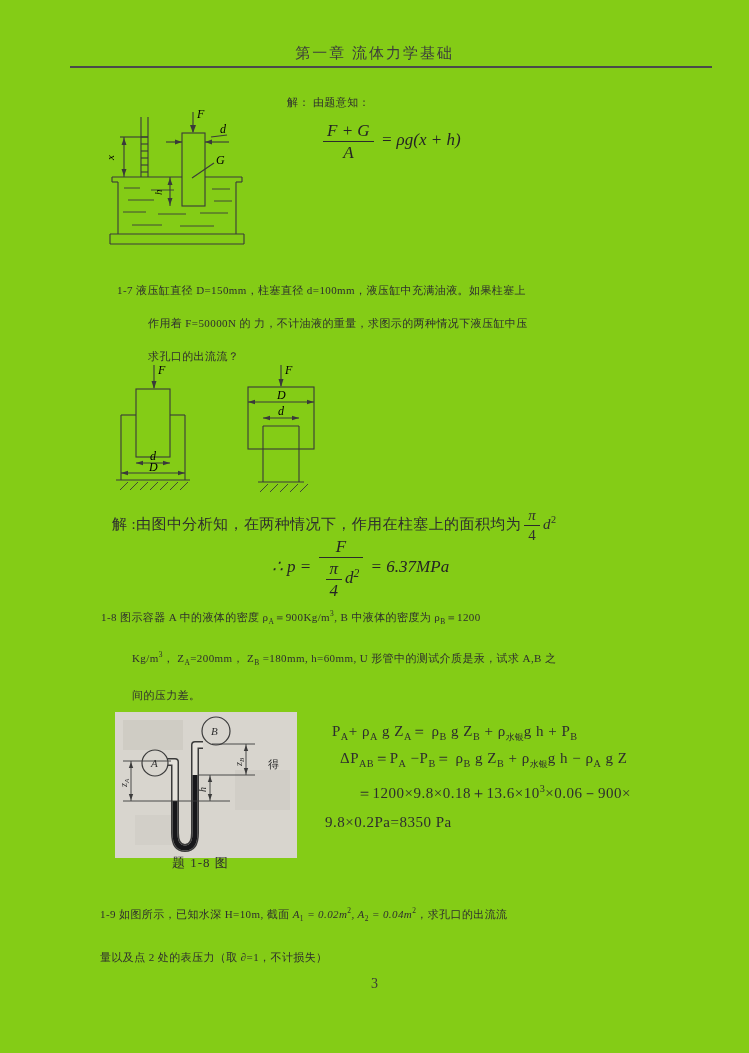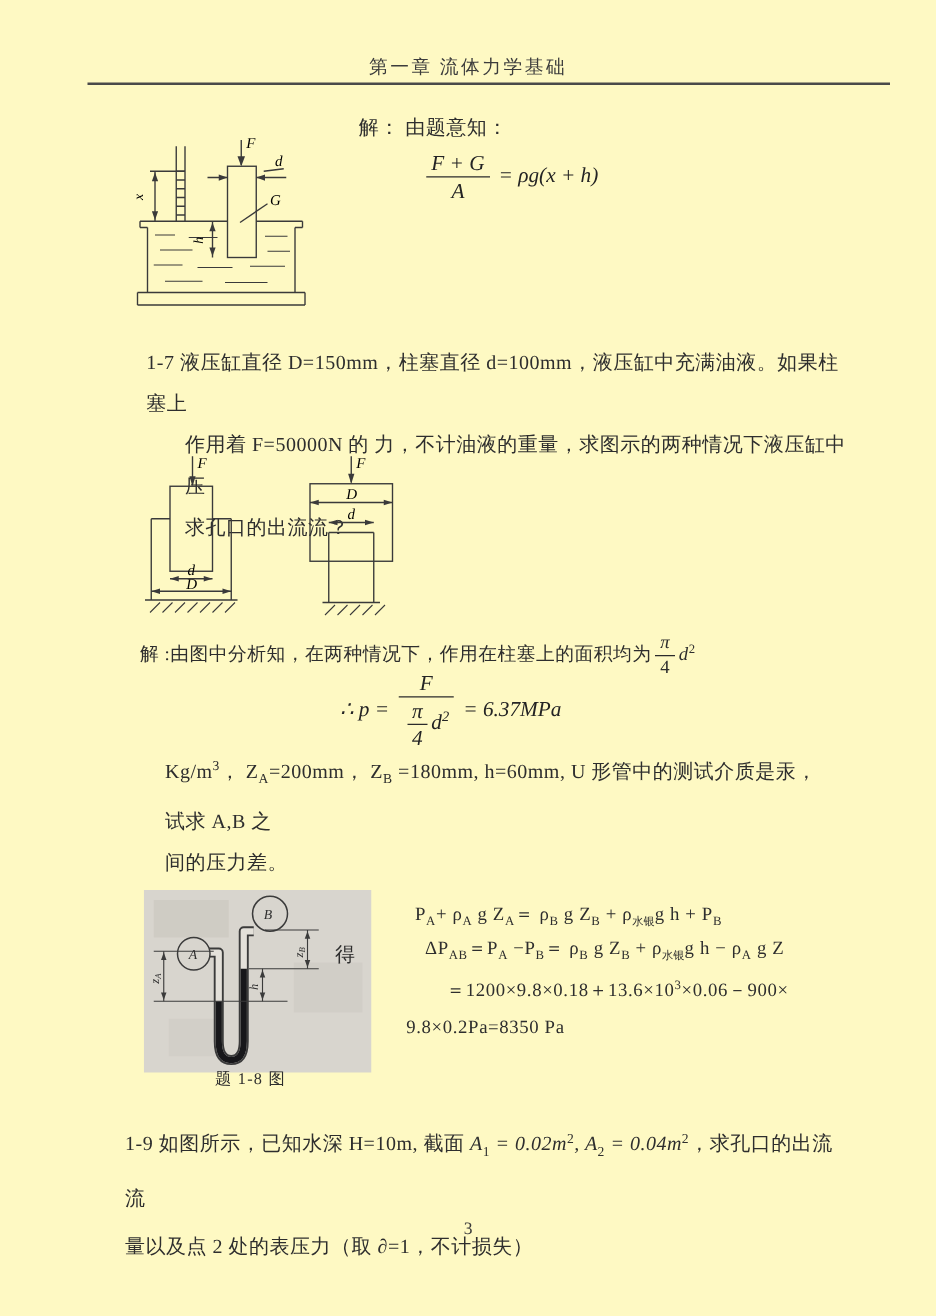--- a/index.html
+++ b/index.html
@@ -1,27 +1,27 @@
 <!DOCTYPE html>
 <html><head>
 <meta charset="utf-8">
 <style>
   html,body{margin:0;padding:0;background:#e8e8e8;}
   .page{
-    position:relative;width:749px;height:1053px;background:#fef9c3;
+    position:relative;width:749px;height:1053px;background:#84cc16;
     font-family:"Liberation Serif","DejaVu Serif",serif;color:#2b2b2b;
     overflow:hidden;margin:0 auto;
   }
   .abs{position:absolute;}
   .hdr{
     width:749px;text-align:center;top:44px;left:0;font-size:15px;
     letter-spacing:2px;color:#3c3c3c;
   }
   .rule{top:66px;left:70px;width:642px;height:2px;background:#4a4a4a;}
-  .para{font-size:16px;line-height:33px;letter-spacing:0.4px;color:#2e2e2e;}
+  .para{font-size:11px;line-height:33px;letter-spacing:0.4px;color:#2e2e2e;}
   .para .cont{padding-left:31px;}
   .math{font-style:italic;font-family:"Liberation Serif","DejaVu Serif",serif;}
   .eq{font-size:17px;color:#242424;}
   .eq8{font-size:15px;color:#2e2e2e;letter-spacing:0.5px;margin-left:27px;}
   .frac{display:inline-block;vertical-align:middle;text-align:center;line-height:1.12;margin:0 3px;}
   .frac>.num{display:block;border-bottom:1.2px solid #2b2b2b;padding:0 4px 1px 4px;}
   .frac>.den{display:block;padding:1px 4px 0 4px;}
   sub{font-size:68%;}
   sup{font-size:68%;}
   sub.cjk{font-size:9px;letter-spacing:0;}
@@ -100,21 +100,21 @@
       <path d="M74,101 L71.5,94 L76.5,94 Z" fill="#3a3a3a" stroke="none"></path>
     </g>
     <text x="101" y="14" font-size="12" font-style="italic">F</text>
     <text x="124" y="29" font-size="12" font-style="italic">d</text>
     <text x="120" y="60" font-size="12" font-style="italic">G</text>
     <text x="18" y="56" font-size="11" font-style="italic" transform="rotate(-90 18 56)">x</text>
     <text x="66" y="91" font-size="11" font-style="italic" transform="rotate(-90 66 91)">h</text>
   </svg>
 
   <div class="abs para" style="left:287px;top:86px;">解： 由题意知：</div>
-  <div class="abs eq math" style="left:338px;top:121px;"><span class="frac"><span class="num">F + G</span><span class="den">A</span></span> = ρg(x + h)</div>
+  <div class="abs eq math" style="left:320px;top:121px;"><span class="frac"><span class="num">F + G</span><span class="den">A</span></span> = ρg(x + h)</div>
 
   <div class="abs para" style="left:101px;top:274px;width:566px;margin-left:16px;">
     <div>1-7 液压缸直径 D=150mm，柱塞直径 d=100mm，液压缸中充满油液。如果柱塞上</div>
     <div class="cont">作用着 F=50000N 的 力，不计油液的重量，求图示的两种情况下液压缸中压</div>
     <div class="cont">求孔口的出流流？</div>
   </div>
 
   <svg class="abs" style="left:108px;top:362px;" width="240" height="140" viewBox="0 0 240 140">
     <g stroke="#3a3a3a" stroke-width="1.1" fill="none">
 
@@ -175,20 +175,21 @@
     <text x="41" y="109" font-size="12" font-style="italic">D</text>
     <text x="177" y="12" font-size="12" font-style="italic">F</text>
     <text x="169" y="37" font-size="12" font-style="italic">D</text>
     <text x="170" y="53" font-size="12" font-style="italic">d</text>
   </svg>
 
   <div class="abs para" style="left:112px;top:503px;font-size:15px;">解 :由图中分析知，在两种情况下，作用在柱塞上的面积均为<span class="frac"><span class="num"><i>π</i></span><span class="den">4</span></span><i>d</i><sup>2</sup></div>
   <div class="abs eq math" style="left:272px;top:537px;">∴ p = <span class="frac"><span class="num">F</span><span class="den"><span class="frac"><span class="num">π</span><span class="den">4</span></span>d<sup>2</sup></span></span> = 6.37MPa</div>
 
   <div class="abs para" style="left:101px;top:597px;width:566px;">
+    <div>1-8 图示容器 A 中的液体的密度  ρ<sub>A</sub>＝900Kg/m<sup>3</sup>, B 中液体的密度为  ρ<sub>B</sub>＝1200</div>
     <div class="cont">Kg/m<sup>3</sup>，  Z<sub>A</sub>=200mm， Z<sub>B</sub> =180mm, h=60mm, U 形管中的测试介质是汞，试求 A,B 之</div>
     <div class="cont">间的压力差。</div>
   </div>
 
   <svg class="abs" style="left:115px;top:710px;" width="185" height="160" viewBox="0 0 185 160">
     <rect x="0" y="2" width="182" height="146" fill="#d8d5ce"></rect>
     <rect x="8" y="10" width="60" height="30" fill="#cfccc4"></rect>
     <rect x="120" y="60" width="55" height="40" fill="#d1cec7"></rect>
     <rect x="20" y="105" width="40" height="30" fill="#d2cfc8"></rect>
 

